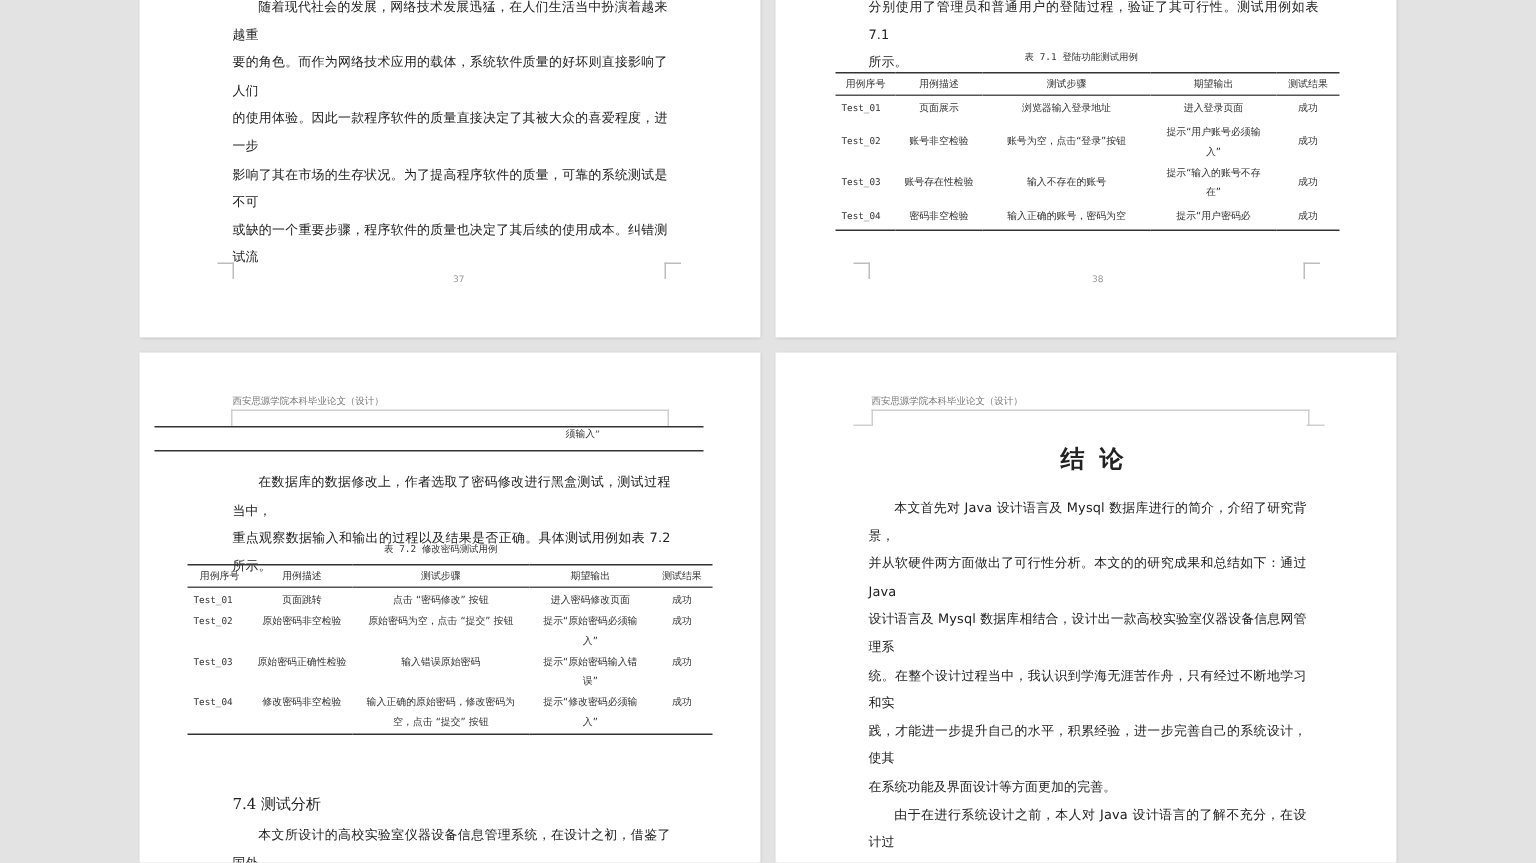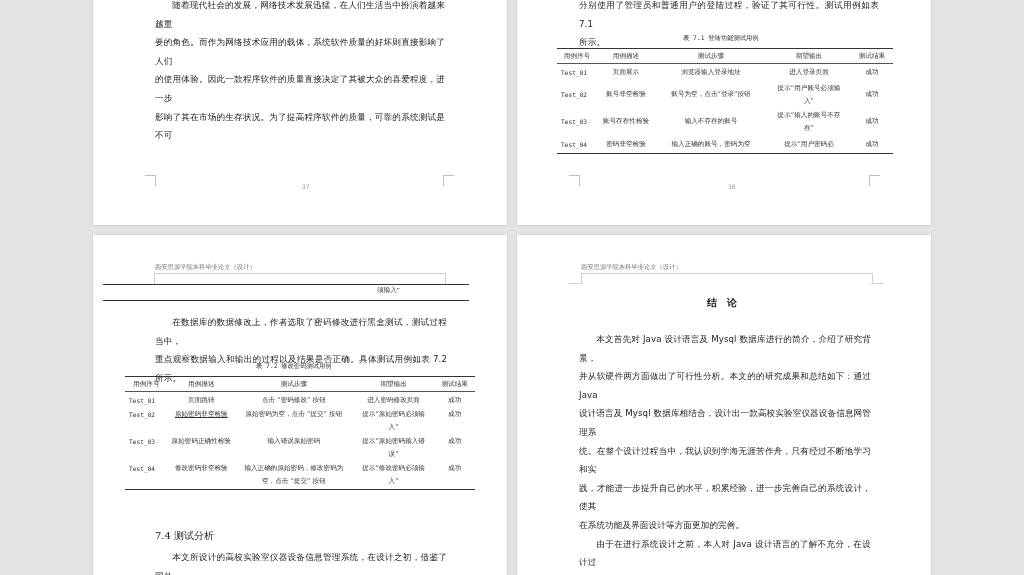--- a/index.html
+++ b/index.html
@@ -47,31 +47,32 @@
     position:absolute; border-collapse:collapse; font-size:6.6px; color:#333;
   }
   table.test th { font-weight:normal; padding:0; height:14px; text-align:center;
     border-top:1.4px solid #333; border-bottom:1px solid #555; }
   table.test td { padding:0; text-align:center; vertical-align:middle; line-height:13.5px; }
   table.test td.id { font-family:"DejaVu Sans Mono","Liberation Mono",monospace; font-size:6.2px; text-align:left; padding-left:4px; }
   table.test tr.last td { border-bottom:1.4px solid #333; }
 
   .rule { position:absolute; height:0; border-top:1.4px solid #333; }
   .section-title { position:absolute; font-size:10px; color:#222; font-family:"DejaVu Serif","Liberation Serif",serif; white-space:nowrap; }
-  .chapter-title { position:absolute; font-size:10px; font-weight:bold; color:#222; letter-spacing:10px; white-space:nowrap; }
+  .chapter-title { position:absolute; font-size:16px; font-weight:bold; color:#222; letter-spacing:10px; white-space:nowrap; }
 </style>
 </head>
 <body>
 
 <div class="page" id="p37">
   <div class="body-text" style="left:62px; top:6px; width:290px;">
     <p>随着现代社会的发展，网络技术发展迅猛，在人们生活当中扮演着越来越重</p>
     <p class="noindent">要的角色。而作为网络技术应用的载体，系统软件质量的好坏则直接影响了人们</p>
     <p class="noindent">的使用体验。因此一款程序软件的质量直接决定了其被大众的喜爱程度，进一步</p>
     <p class="noindent">影响了其在市场的生存状况。为了提高程序软件的质量，可靠的系统测试是不可</p>
+    <p class="noindent">或缺的一个重要步骤，程序软件的质量也决定了其后续的使用成本。纠错测试流</p>
   </div>
   <div class="corner bl" style="left:52px; top:185px;"></div>
   <div class="corner br" style="left:350px; top:185px;"></div>
   <div class="page-num" style="left:209px; top:193px;">37</div>
 </div>
 
 <div class="page" id="p38">
   <div class="body-text" style="left:62px; top:6px; width:300px;">
     <p class="noindent">分别使用了管理员和普通用户的登陆过程，验证了其可行性。测试用例如表 7.1</p>
     <p class="noindent">所示。</p>
@@ -149,21 +150,21 @@
     <tbody>
       <tr style="vertical-align:top;">
         <td class="id" style="vertical-align:top; padding-top:2px;">Test_01</td>
         <td style="vertical-align:top; padding-top:2px;">页面跳转</td>
         <td style="vertical-align:top; padding-top:2px;">点击 “密码修改” 按钮</td>
         <td style="padding:2px 8px 0;">进入密码修改页面</td>
         <td style="vertical-align:top; padding-top:2px;">成功</td>
       </tr>
       <tr>
         <td class="id" style="vertical-align:top;">Test_02</td>
-        <td style="vertical-align:top;text-decoration:underline;">原始密码非空检验</td>
+        <td style="vertical-align:top;">原始密码非空检验</td>
         <td style="vertical-align:top;">原始密码为空，点击 “提交” 按钮</td>
         <td style="padding:0 6px;">提示“原始密码必须输入”</td>
         <td style="vertical-align:top;">成功</td>
       </tr>
       <tr>
         <td class="id" style="vertical-align:top;">Test_03</td>
         <td style="vertical-align:top;">原始密码正确性检验</td>
         <td style="vertical-align:top;">输入错误原始密码</td>
         <td style="padding:0 6px;">提示“原始密码输入错误”</td>
         <td style="vertical-align:top;">成功</td>

